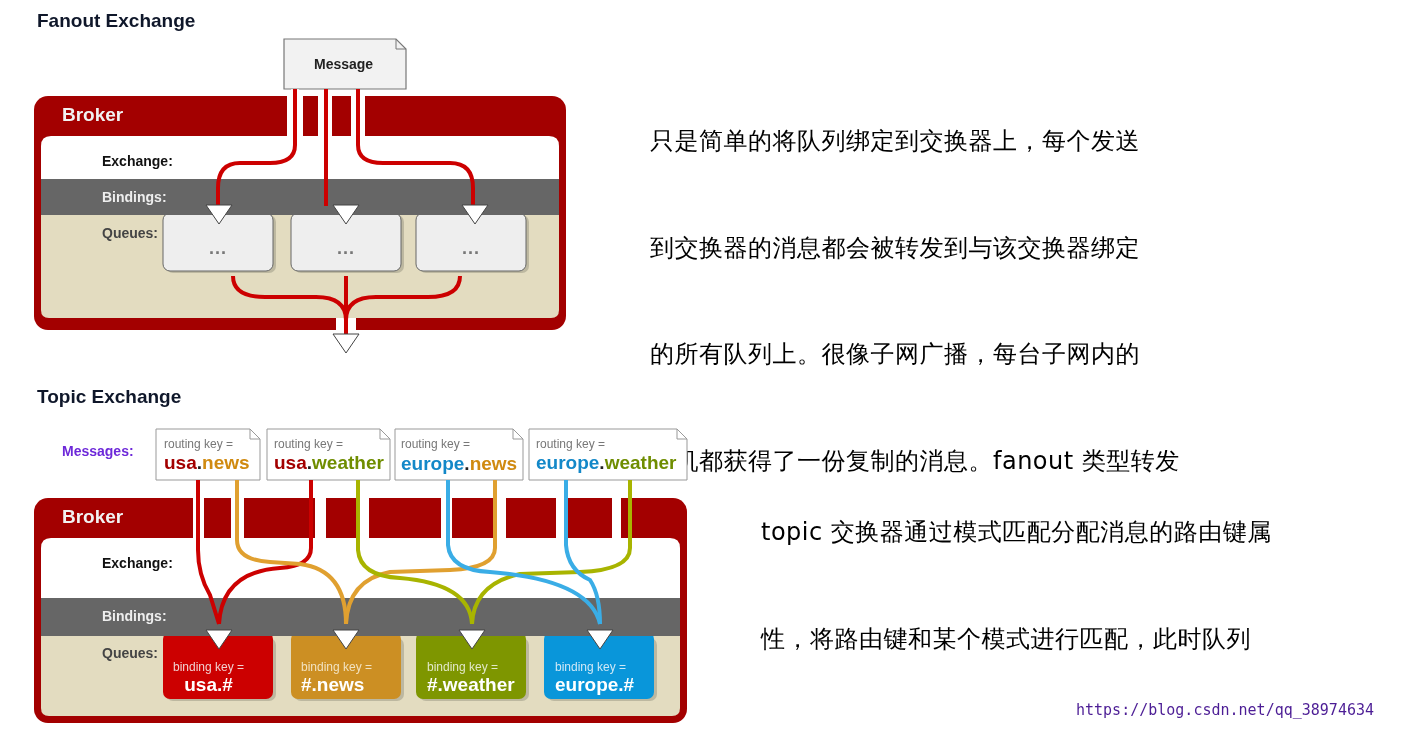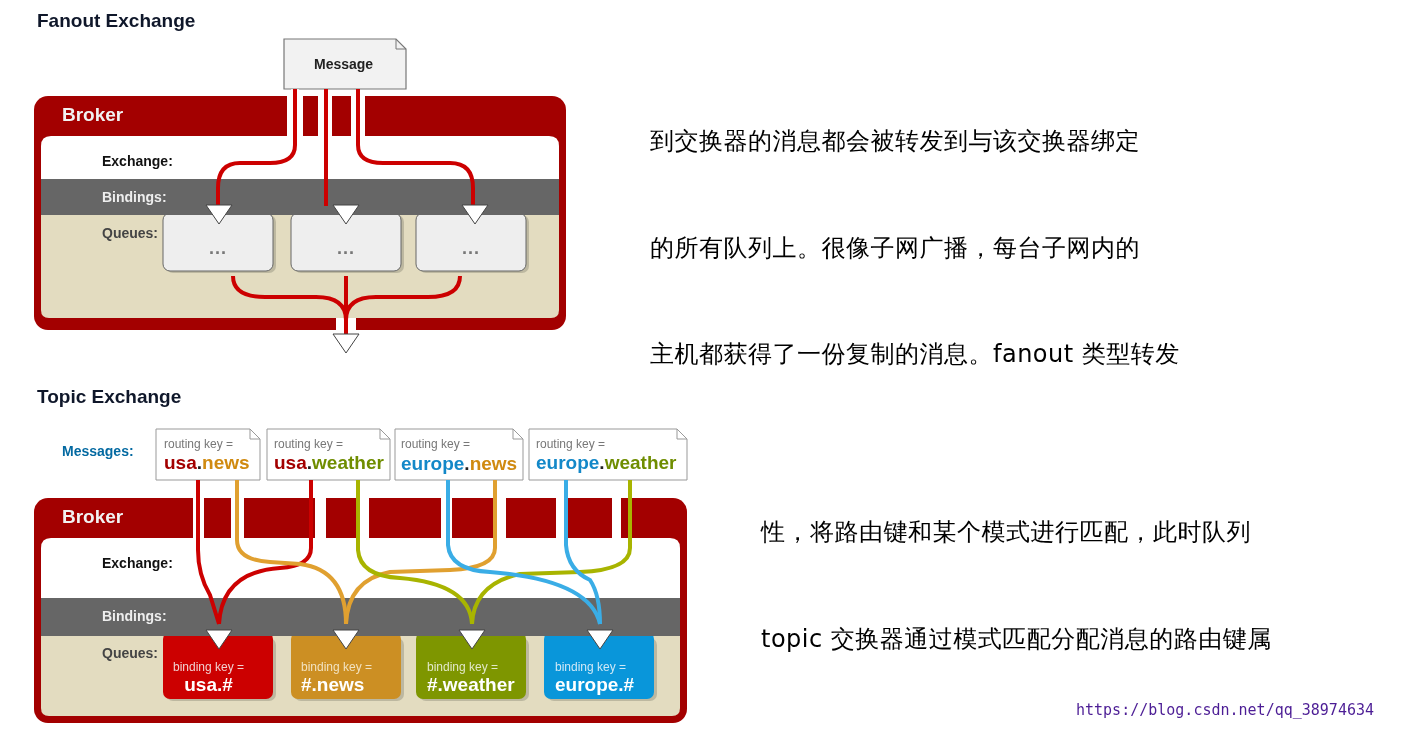--- a/index.html
+++ b/index.html
@@ -76,20 +76,21 @@
 <div class="abs" style="left:314px;top:56px;font-size:14px;font-weight:bold;color:#222;">Message</div>
 <div class="abs" style="left:62px;top:104px;font-size:19px;font-weight:bold;color:#f2f2f2;">Broker</div>
 <div class="abs lbl" style="left:62px;top:153px;color:#111;">Exchange:</div>
 <div class="abs lbl" style="left:62px;top:189px;color:#eee;">Bindings:</div>
 <div class="abs lbl" style="left:62px;top:225px;color:#444;">Queues:</div>
 <div class="abs" style="left:209px;top:238px;font-size:18px;font-weight:bold;color:#777;letter-spacing:1px;">...</div>
 <div class="abs" style="left:337px;top:238px;font-size:18px;font-weight:bold;color:#777;letter-spacing:1px;">...</div>
 <div class="abs" style="left:462px;top:238px;font-size:18px;font-weight:bold;color:#777;letter-spacing:1px;">...</div>
 
 <div class="abs desc" style="left:650px;top:53px;">
+  <div>只是简单的将队列绑定到交换器上，每个发送</div>
   <div>到交换器的消息都会被转发到与该交换器绑定</div>
   <div>的所有队列上。很像子网广播，每台子网内的</div>
   <div>主机都获得了一份复制的消息。fanout 类型转发</div>
   
 </div>
 
 <div class="abs sec-title" style="left:37px;top:386px;">Topic Exchange</div>
 
 <svg class="abs" style="left:0;top:380px;" width="700" height="351">
 
@@ -153,21 +154,21 @@
 
     <path stroke="#3aade6" d="M566,100 L566,165 Q568,190 590,200 Q600,215 600,244"></path>
   </g>
 
   <polygon points="206,250 232,250 219,269" fill="#fff" stroke="#444" stroke-width="1"></polygon>
   <polygon points="333,250 359,250 346,269" fill="#fff" stroke="#444" stroke-width="1"></polygon>
   <polygon points="459,250 485,250 472,269" fill="#fff" stroke="#444" stroke-width="1"></polygon>
   <polygon points="587,250 613,250 600,269" fill="#fff" stroke="#444" stroke-width="1"></polygon>
 </svg>
 
-<div class="abs" style="left:62px;top:443px;font-size:14px;font-weight:bold;color:#0369a1;">Messages:</div>
+<div class="abs" style="left:62px;top:443px;font-size:14px;font-weight:bold;color:#6d28d9;">Messages:</div>
 <div class="abs" style="left:62px;top:506px;font-size:19px;font-weight:bold;color:#f2f2f2;">Broker</div>
 <div class="abs lbl" style="left:62px;top:555px;color:#111;">Exchange:</div>
 <div class="abs lbl" style="left:62px;top:608px;color:#eee;">Bindings:</div>
 <div class="abs lbl" style="left:62px;top:645px;color:#444;">Queues:</div>
 
 <div class="abs" style="left:164px;top:437px;">
   <div style="font-size:12px;color:#777;">routing key =</div>
   <div class="msgval" style="margin-top:1px;white-space:nowrap;"><span class="c1" style="color: rgb(163, 0, 0);">usa</span><span style="color:#222">.</span><span class="c2" style="color: rgb(208, 138, 16);">news</span></div>
 </div>
 <div class="abs" style="left:274px;top:437px;">
@@ -194,21 +195,21 @@
 <div class="abs" style="left:427px;top:660px;color:#fff;">
   <div style="font-size:12px;color:#e2e8c8;">binding key =</div>
   <div style="font-size:19px;font-weight:bold;">#.weather</div>
 </div>
 <div class="abs" style="left:555px;top:660px;color:#fff;">
   <div style="font-size:12px;color:#cfe8f6;">binding key =</div>
   <div style="font-size:19px;font-weight:bold;">europe.#</div>
 </div>
 
 <div class="abs desc" style="left:761px;top:444px;">
+  <div>topic 交换器通过模式匹配分配消息的路由键属</div>
   <div>性，将路由键和某个模式进行匹配，此时队列</div>
-  <div>topic 交换器通过模式匹配分配消息的路由键属</div>
   <div>需要绑定到一个模式上。它将路由键和绑定键</div>
   
   
   
 </div>
 
 <div class="abs watermark" style="left:1076px;top:701px;">https://blog.csdn.net/qq_38974634</div>
 
 </body></html>

